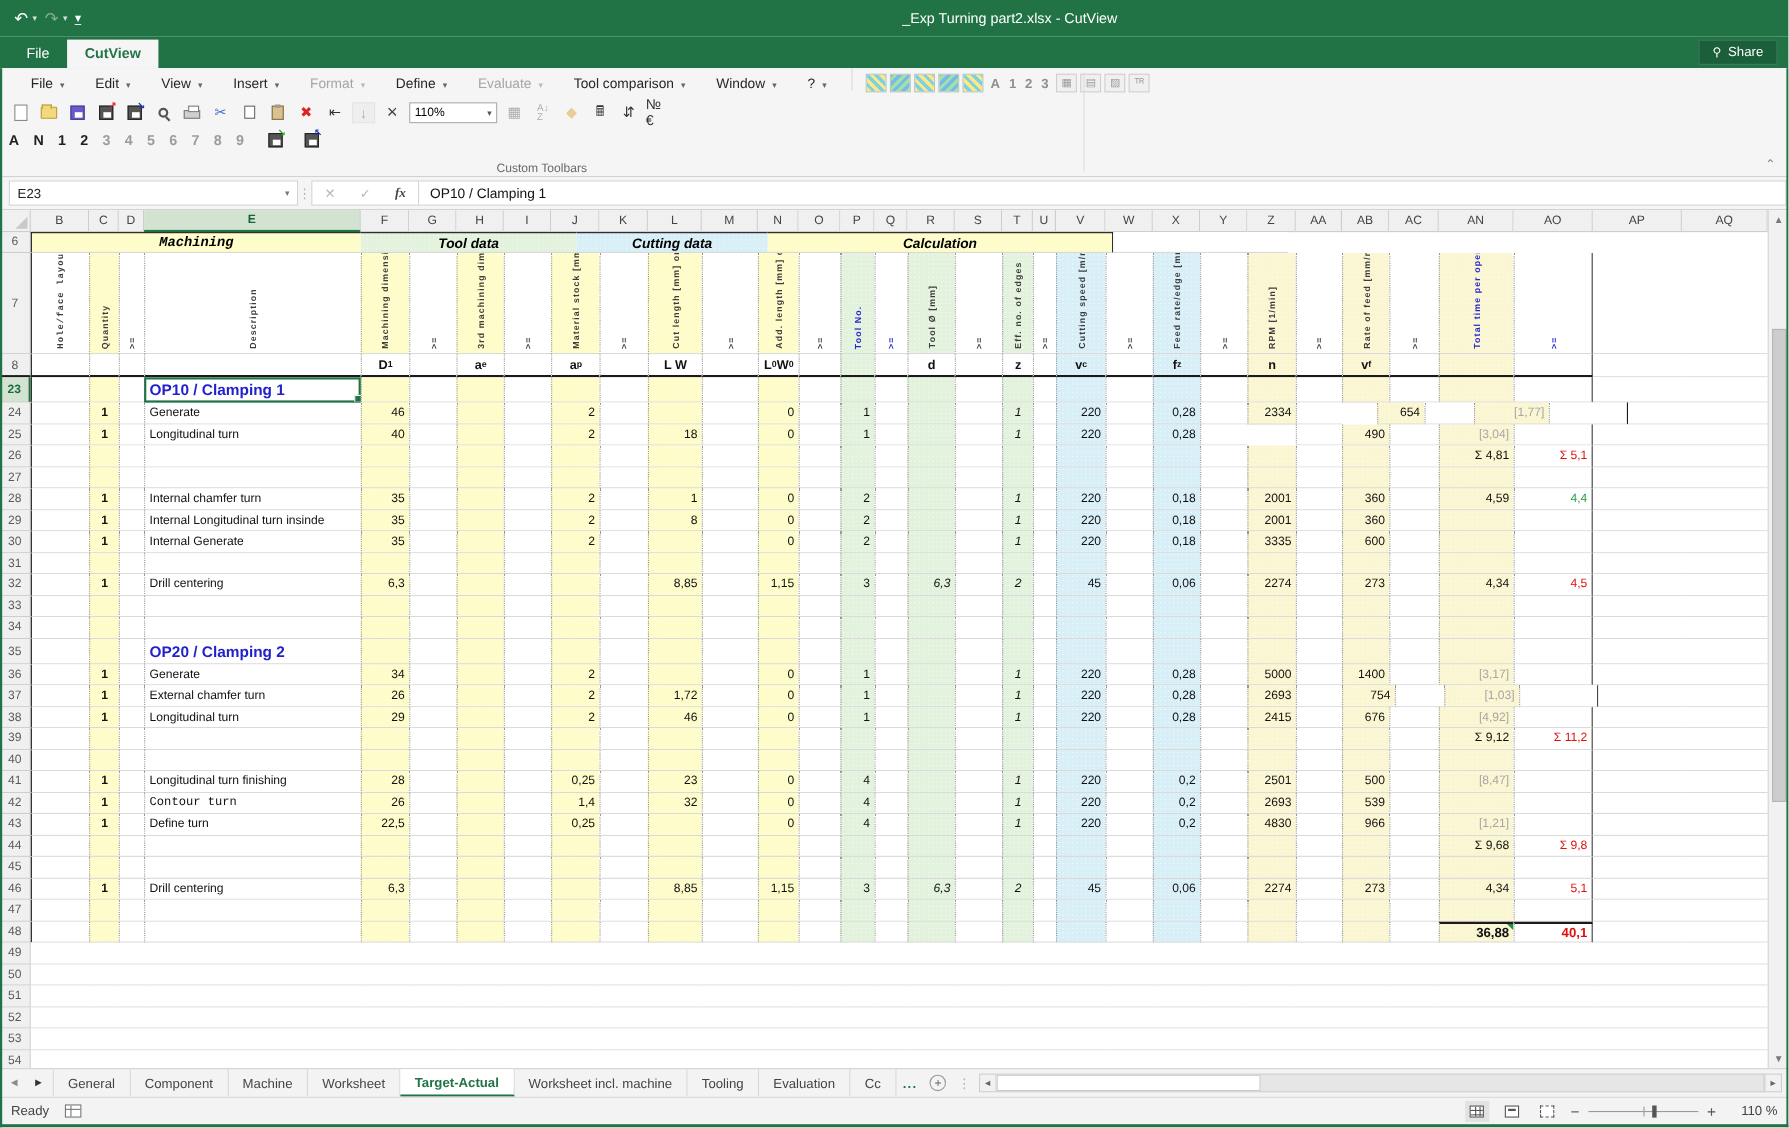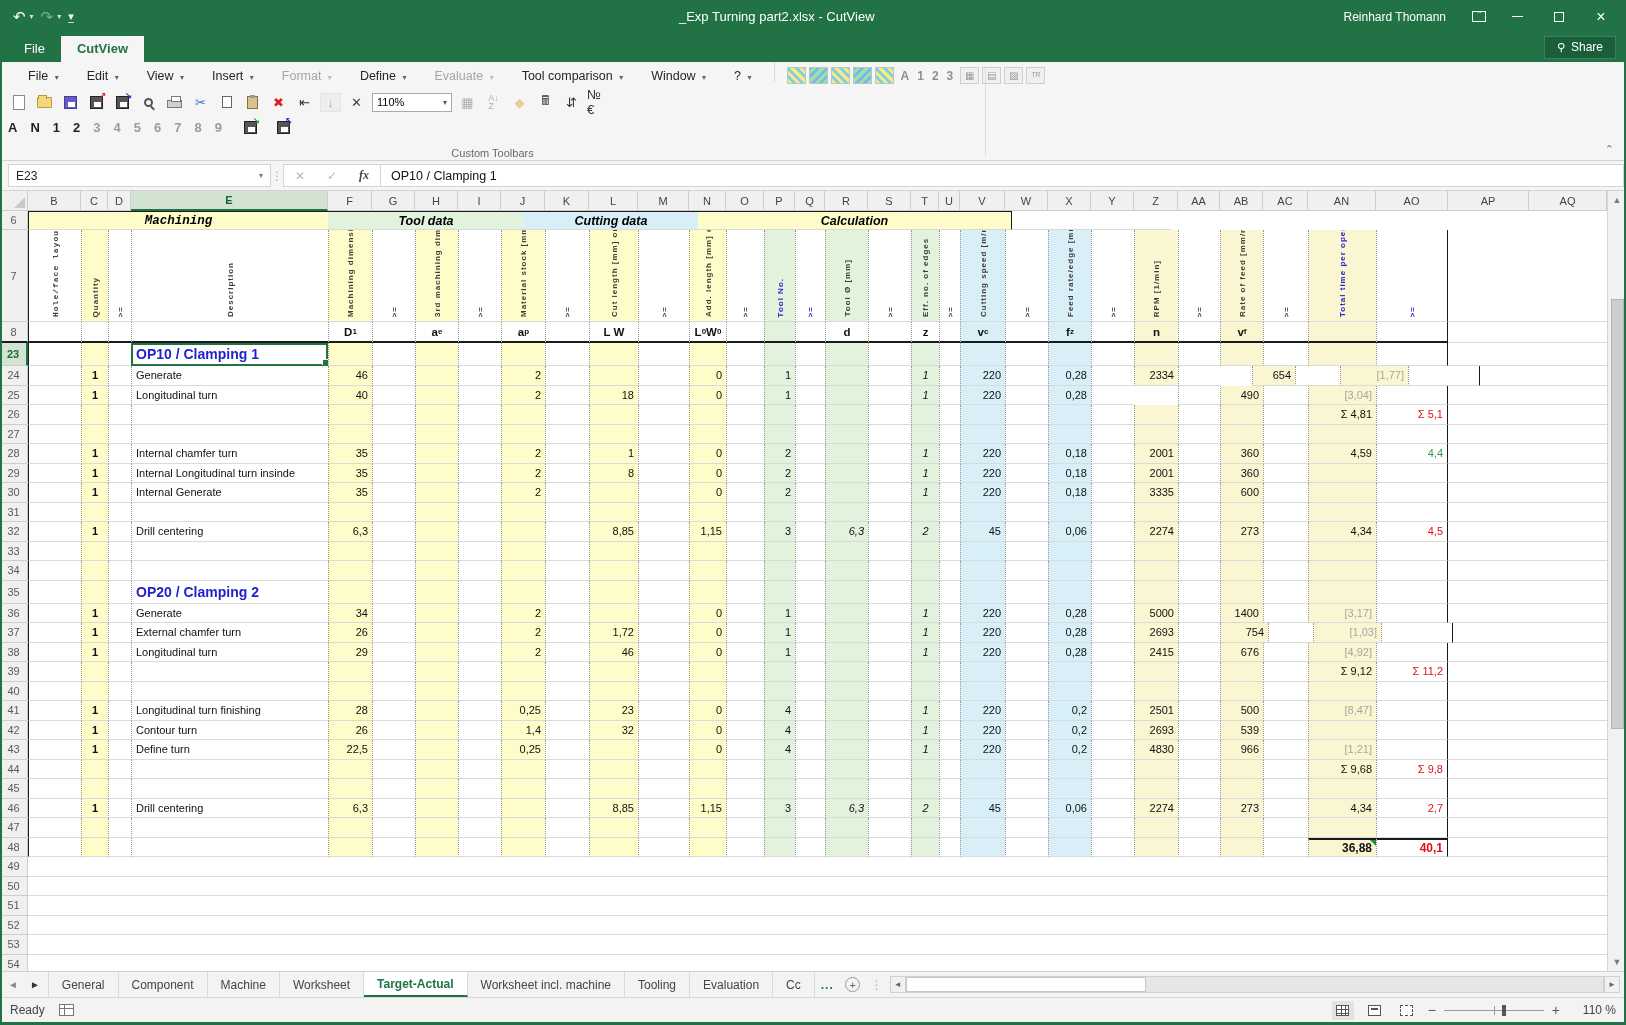--- a/index.html
+++ b/index.html
@@ -176,33 +176,20 @@
 
   <div class="titlebar">
     <div class="qat">
       <span class="qbtn">↶</span>
         <span class="mini">▾</span>
       <span class="qbtn dis">↷</span>
         <span class="mini">▾</span>
       <span class="qbtn" style="font-size:11px">▾̲</span>
     </div>
     <div class="title-text">_Exp Turning part2.xlsx  -  CutView</div>
-    <div class="tb-right">
-      <span class="username">Reinhard Thomann</span>
-      <div class="winbtn ribopt">
-          <span class="box"></span>
-        </div>
-      <div class="winbtn">
-          <span class="min-g"></span>
-        </div>
-      <div class="winbtn">
-          <span class="restore-g"></span>
-        </div>
-      <div class="winbtn" style="font-size:16px">×</div>
-    </div>
   </div>
 
   <div class="tabrow">
     <div class="rtab" style="margin-left:8px">File</div>
     <div class="rtab active">CutView</div>
     <div class="share-btn">
       <span style="font-size:11px">⚲</span>
       <span>Share</span>
     </div>
   </div>
@@ -1166,21 +1153,21 @@
           <div class="cell tY2 dl rt gray" style="width: 68px; height: 19.5px;">[8,47]</div>
           <div class="cell dl br" style="width: 72px; height: 19.5px;"></div>
           <div class="cell" style="width: 81px; height: 19.5px;"></div>
           <div class="cell" style="width: 78px; height: 19.5px;"></div>
         </div>
         <div class="srow" style="height: 19.5px;">
           <div class="gut" style="height: 19.5px;">42</div>
           <div class="cell bl" style="width: 53px; height: 19.5px;"></div>
           <div class="cell tY dl ct bold" style="width: 27px; height: 19.5px;">1</div>
           <div class="cell dl" style="width: 23px; height: 19.5px;"></div>
-          <div class="cell dl lt" style="width: 197px; height: 19.5px;">Contour turn</div>
+          <div class="cell dl lt" style="width: 197px; height: 19.5px; font-family: Liberation Mono, monospace;">Contour turn</div>
           <div class="cell tY dl rt" style="width: 44px; height: 19.5px;">26</div>
           <div class="cell dl" style="width: 43px; height: 19.5px;"></div>
           <div class="cell tY dl" style="width: 43px; height: 19.5px;"></div>
           <div class="cell dl" style="width: 43px; height: 19.5px;"></div>
           <div class="cell tY dl rt" style="width: 44px; height: 19.5px;">1,4</div>
           <div class="cell dl" style="width: 44px; height: 19.5px;"></div>
           <div class="cell tY dl rt" style="width: 49px; height: 19.5px;">32</div>
           <div class="cell dl" style="width: 51px; height: 19.5px;"></div>
           <div class="cell tY dl rt" style="width: 37px; height: 19.5px;">0</div>
           <div class="cell dl" style="width: 38px; height: 19.5px;"></div>
@@ -1332,21 +1319,21 @@
           <div class="cell dl" style="width: 21px; height: 19.5px;"></div>
           <div class="cell tC dl rt" style="width: 45px; height: 19.5px;">45</div>
           <div class="cell dl" style="width: 43px; height: 19.5px;"></div>
           <div class="cell tC dl rt" style="width: 43px; height: 19.5px;">0,06</div>
           <div class="cell dl" style="width: 43px; height: 19.5px;"></div>
           <div class="cell tY2 dl rt" style="width: 44px; height: 19.5px;">2274</div>
           <div class="cell dl" style="width: 42px; height: 19.5px;"></div>
           <div class="cell tY2 dl rt" style="width: 43px; height: 19.5px;">273</div>
           <div class="cell dl" style="width: 45px; height: 19.5px;"></div>
           <div class="cell tY2 dl rt" style="width: 68px; height: 19.5px;">4,34</div>
-          <div class="cell dl br rt red" style="width: 72px; height: 19.5px;">2,7</div>
+          <div class="cell dl br rt red" style="width: 72px; height: 19.5px;">5,1</div>
           <div class="cell" style="width: 81px; height: 19.5px;"></div>
           <div class="cell" style="width: 78px; height: 19.5px;"></div>
         </div>
         <div class="srow" style="height: 19.5px;">
           <div class="gut" style="height: 19.5px;">47</div>
           <div class="cell bl" style="width: 53px; height: 19.5px;"></div>
           <div class="cell tY dl" style="width: 27px; height: 19.5px;"></div>
           <div class="cell dl" style="width: 23px; height: 19.5px;"></div>
           <div class="cell dl" style="width: 197px; height: 19.5px;"></div>
           <div class="cell tY dl" style="width: 44px; height: 19.5px;"></div>

